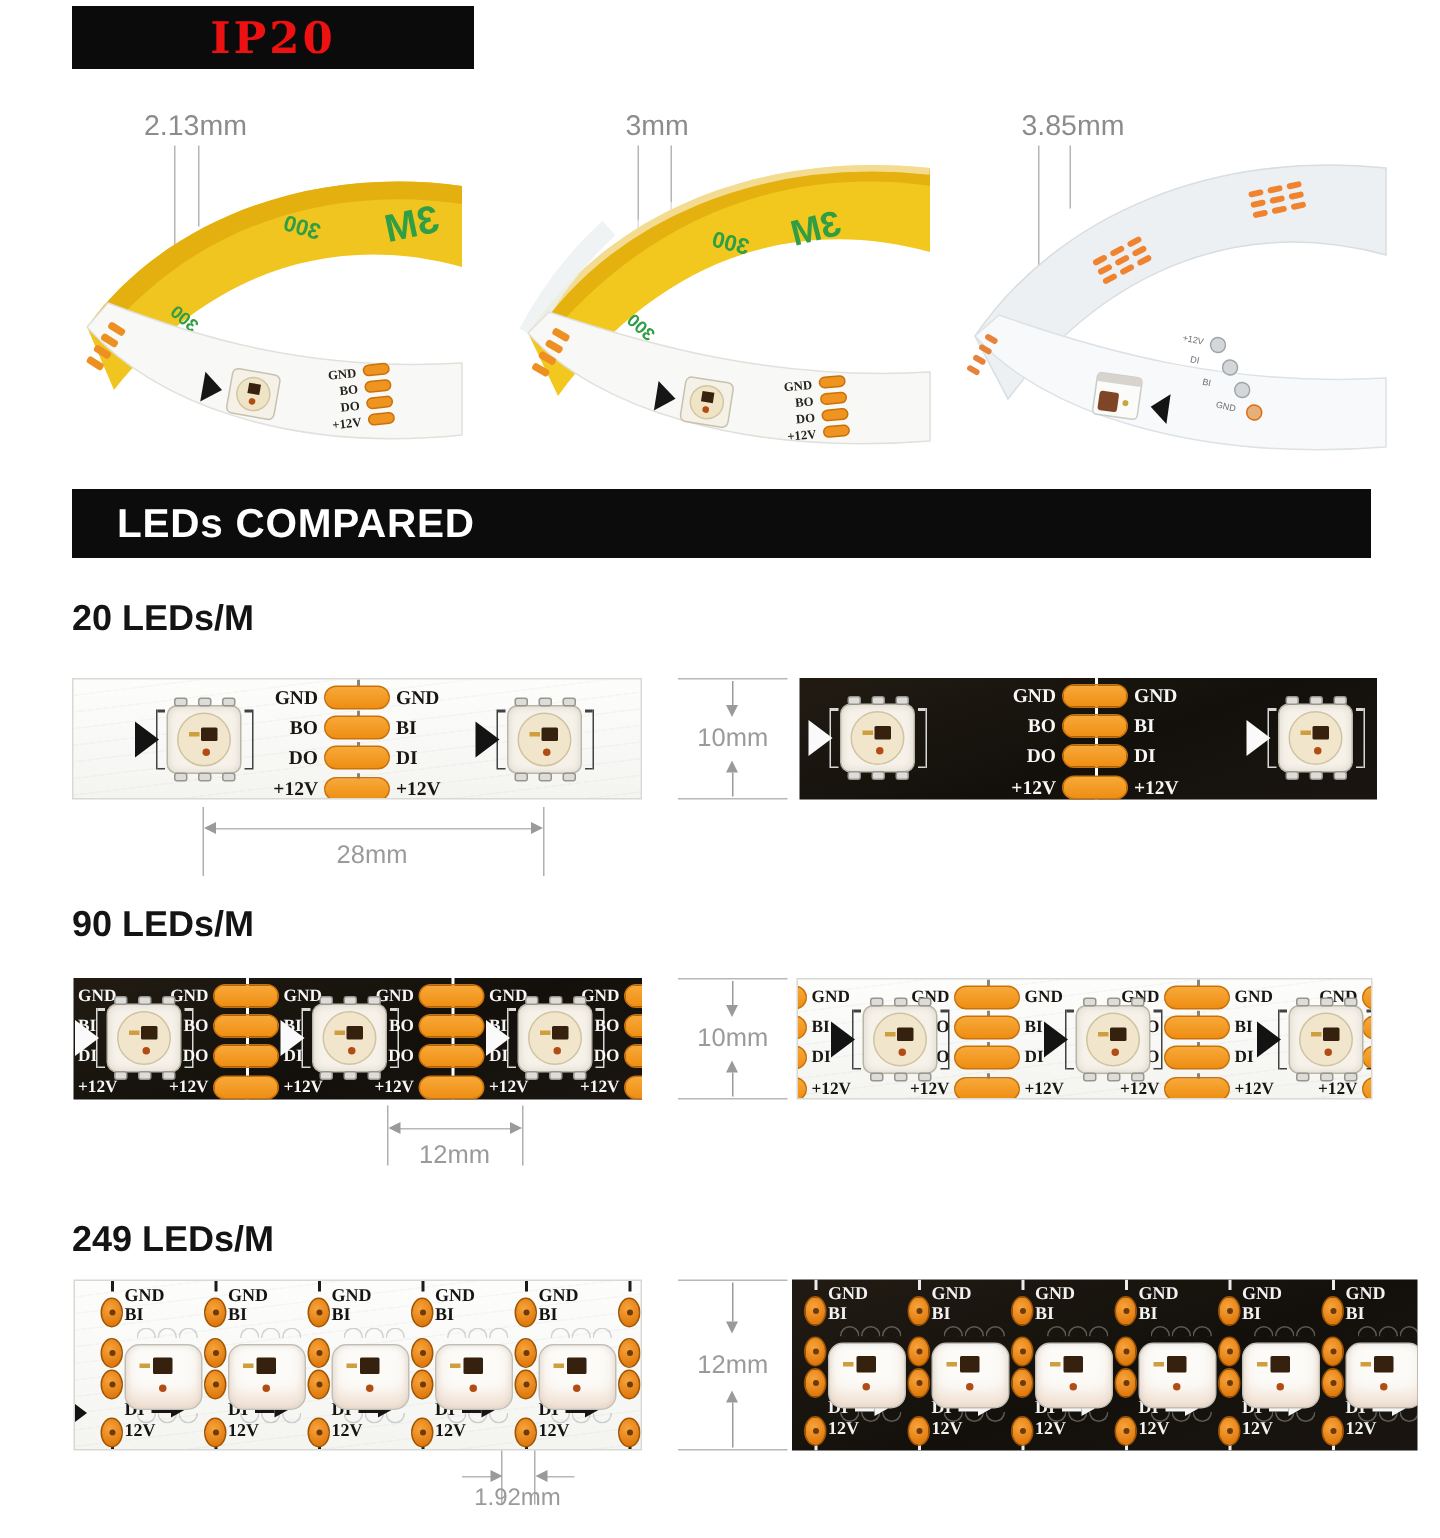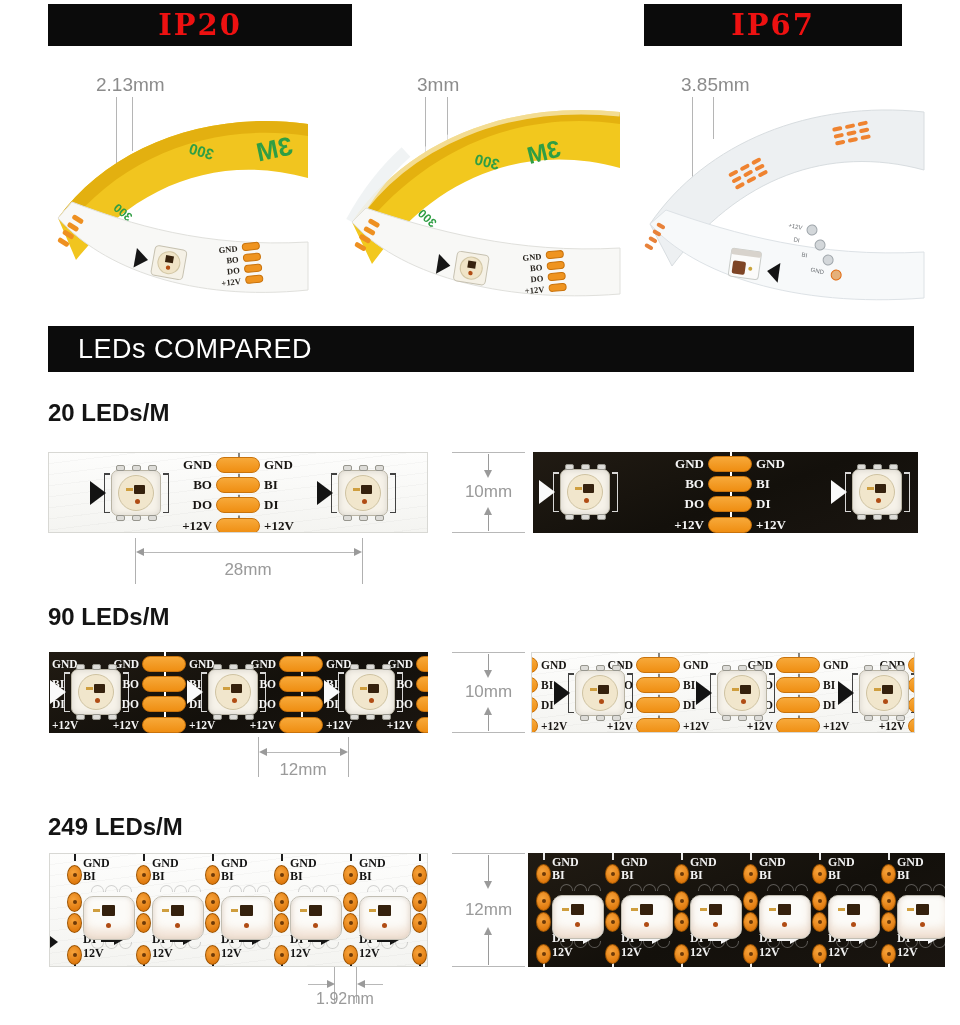--- a/index.html
+++ b/index.html
@@ -9,21 +9,21 @@
   .ipbar{position:absolute;top:4px;height:42px;background:#0b0b0b;display:flex;
          align-items:center;justify-content:center;}
   .ipbar span{font-family:"DejaVu Serif",serif;font-weight:bold;font-size:29px;
               color:#ee1111;letter-spacing:2px;}
   .measure{position:absolute;font-size:19px;color:#8c8c8c;}
   .leadline{position:absolute;width:1px;background:#b5b5b5;}
   .photo{position:absolute;}
   
   #banner{position:absolute;left:48px;top:326px;width:866px;height:46px;background:#0c0c0c;}
   #banner span{display:block;padding-left:30px;line-height:46px;color:#fff;
-               font-size:27px;font-weight:normal;letter-spacing:.5px;}
+               font-size:27px;font-weight:bold;letter-spacing:.5px;}
   .sechead{position:absolute;left:48px;font-size:24px;font-weight:bold;color:#141414;}
   
   .strip{position:absolute;overflow:hidden;}
   .strip.light{background:linear-gradient(180deg,#fdfdfc,#f4f4f1);
         border:1px solid #d8d8d4;box-sizing:border-box;}
   .strip.light::before{content:'';position:absolute;inset:0;
         background:repeating-linear-gradient(173deg,transparent 0 10px,rgba(0,0,0,.025) 10px 11px);}
   .strip.dark{background:linear-gradient(160deg,#211b13,#13100b 55%,#1a1510);}
   .padpill{position:absolute;width:44px;height:16px;border-radius:9px;
         background:linear-gradient(180deg,#f7a93a,#ef8e12);border:1px solid #c9720a;box-sizing:border-box;}
@@ -87,25 +87,22 @@
   .ah.down{border-left:4px solid transparent;border-right:4px solid transparent;border-top:8px solid #9a9a9a;}
   .ah.up{border-left:4px solid transparent;border-right:4px solid transparent;border-bottom:8px solid #9a9a9a;}
   .ah.left{border-top:4px solid transparent;border-bottom:4px solid transparent;border-right:8px solid #9a9a9a;}
   .ah.right{border-top:4px solid transparent;border-bottom:4px solid transparent;border-left:8px solid #9a9a9a;}
 </style>
 </head>
 <body>
 
 <div id="page">
 
-  <div class="ipbar" style="left:48px;width:304px;justify-content:center;">
+  <div class="ipbar" style="left:48px;width:268px;justify-content:center;">
     <span>IP20</span>
-    </div>
-  <div class="ipbar" style="left:644px;width:258px;">
-    <span>IP67</span>
     </div>
 
   <div class="measure" style="left:96px;top:74px;">2.13mm</div>
   <div class="measure" style="left:417px;top:74px;">3mm</div>
   <div class="measure" style="left:681px;top:74px;">3.85mm</div>
   <div class="leadline" style="left:116px;top:97px;height:78px;"></div>
   <div class="leadline" style="left:132px;top:97px;height:54px;"></div>
   <div class="leadline" style="left:425px;top:97px;height:92px;"></div>
   <div class="leadline" style="left:447px;top:97px;height:58px;"></div>
   <div class="leadline" style="left:692px;top:97px;height:112px;"></div>

